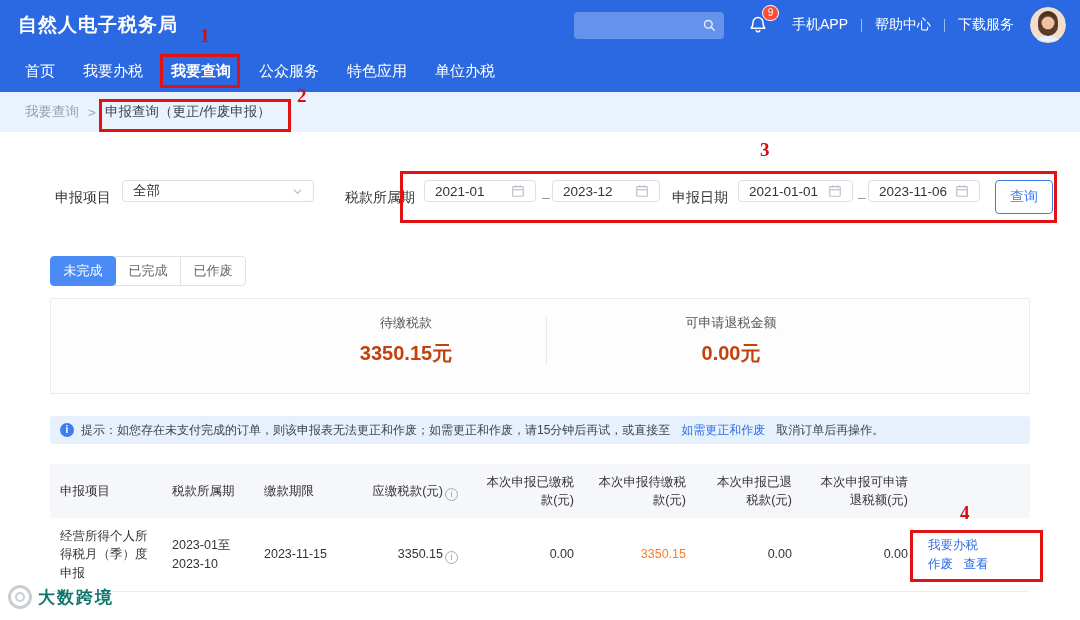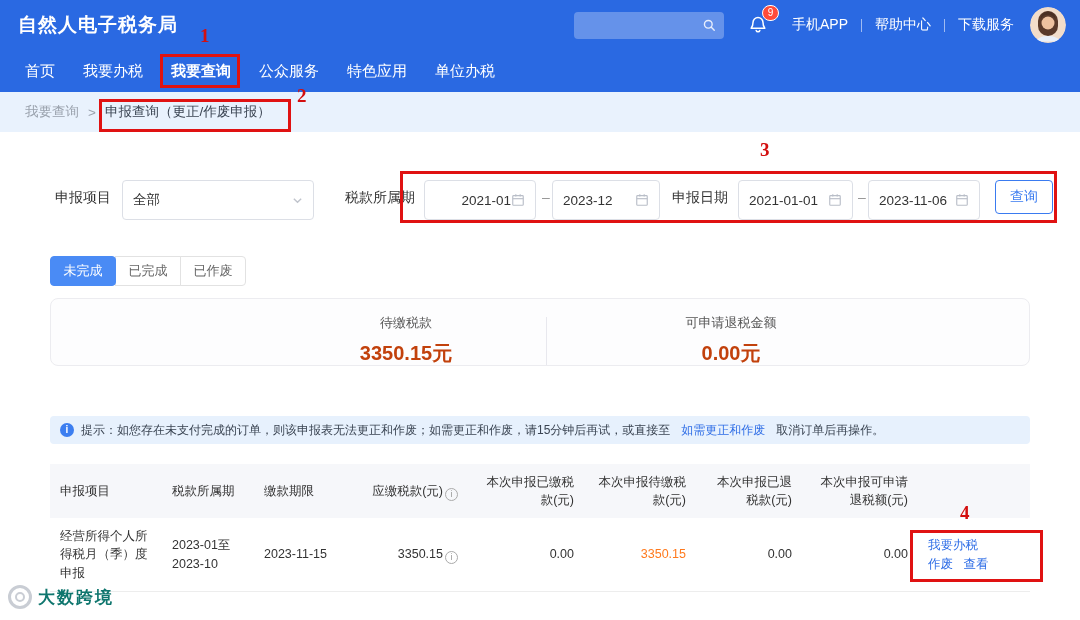--- a/index.html
+++ b/index.html
@@ -33,40 +33,40 @@
   .bc-parent { color:#9aa2ad; cursor:pointer; }
   .bc-sep { color:#9aa2ad; }
   .bc-current { color:#3a4452; }
 
   
   .filters { position:absolute; left:0; top:180px; width:1080px; height:34px; font-size:14px; color:#333; }
   .flabel { position:absolute; line-height:34px; white-space:nowrap; }
   .lbl-project { left:55px; }
   .lbl-period { left:345px; }
   .lbl-date { left:672px; }
-  .ctrl { position:absolute; height:40px; border:1px solid #dcdfe6; border-radius:4px; background:#fff; display:flex; align-items:center; padding:0 10px; font-size:13.5px; color:#333; cursor:pointer; }
+  .ctrl { position:absolute; height:22px; border:1px solid #dcdfe6; border-radius:4px; background:#fff; display:flex; align-items:center; padding:0 10px; font-size:13.5px; color:#333; cursor:pointer; }
   .ctrl .grow { flex:1; white-space:nowrap; }
   .fselect { left:122px; width:192px; }
-  .inp-p1 { left:424px; width:112px;text-align:right; }
+  .inp-p1 { left:424px; width:112px; }
   .inp-p2 { left:552px; width:108px; }
   .inp-d1 { left:738px; width:115px; }
   .inp-d2 { left:868px; width:112px; }
   .dash { position:absolute; line-height:34px; color:#999; }
   .dash1 { left:542px; } .dash2 { left:858px; }
   .query-btn { position:absolute; left:995px; width:58px; height:34px; border:1px solid #3a7bf0; border-radius:4px; background:#fff; color:#3a7bf0; font-size:14px; cursor:pointer; }
 
   
   .tabs { position:absolute; left:50px; top:256px; display:flex; }
   .tab { min-width:66px; height:30px; line-height:28px; text-align:center; border:1px solid #e2e2e2; background:#fff; color:#666; font-size:13px; cursor:pointer; margin-left:-1px; padding:0 10px; }
   .tab:first-child { margin-left:0; border-radius:4px 0 0 4px; }
   .tab:last-child { border-radius:0 4px 4px 0; }
   .tab.active { background:#4a8bf5; border-color:#4a8bf5; color:#fff; border-radius:4px; position:relative; z-index:1; }
 
   
-  .summary { position:absolute; left:50px; top:298px; width:980px; height:68px; background:#fdfdfe; border:1px solid #ececf0; border-radius:8px; }
+  .summary { position:absolute; left:50px; top:298px; width:980px; height:96px; background:#fdfdfe; border:1px solid #ececf0; border-radius:1px; }
   .sum-group { position:absolute; top:15px; width:220px; text-align:center; }
   .sum-left { left:245px; } .sum-right { left:570px; }
   .sum-label { font-size:13px; color:#555; margin-bottom:8px; }
   .sum-value { font-size:20px; font-weight:bold; color:#c2410c; }
   .sum-div { position:absolute; left:495px; top:18px; width:1px; height:48px; background:#e8e8ee; }
 
   
   .notice { position:absolute; left:50px; top:416px; width:980px; height:28px; background:#e7f1fd; border-radius:4px; display:flex; align-items:center; padding:0 10px; font-size:12px; color:#3a4452; gap:7px; white-space:nowrap; }
   .notice-icon { width:14px; height:14px; border-radius:50%; background:#3c7ef0; color:#fff; font-size:10px; line-height:14px; text-align:center; flex:none; font-weight:bold; font-style:normal; }
   .notice-icon::after { content:"i"; }

